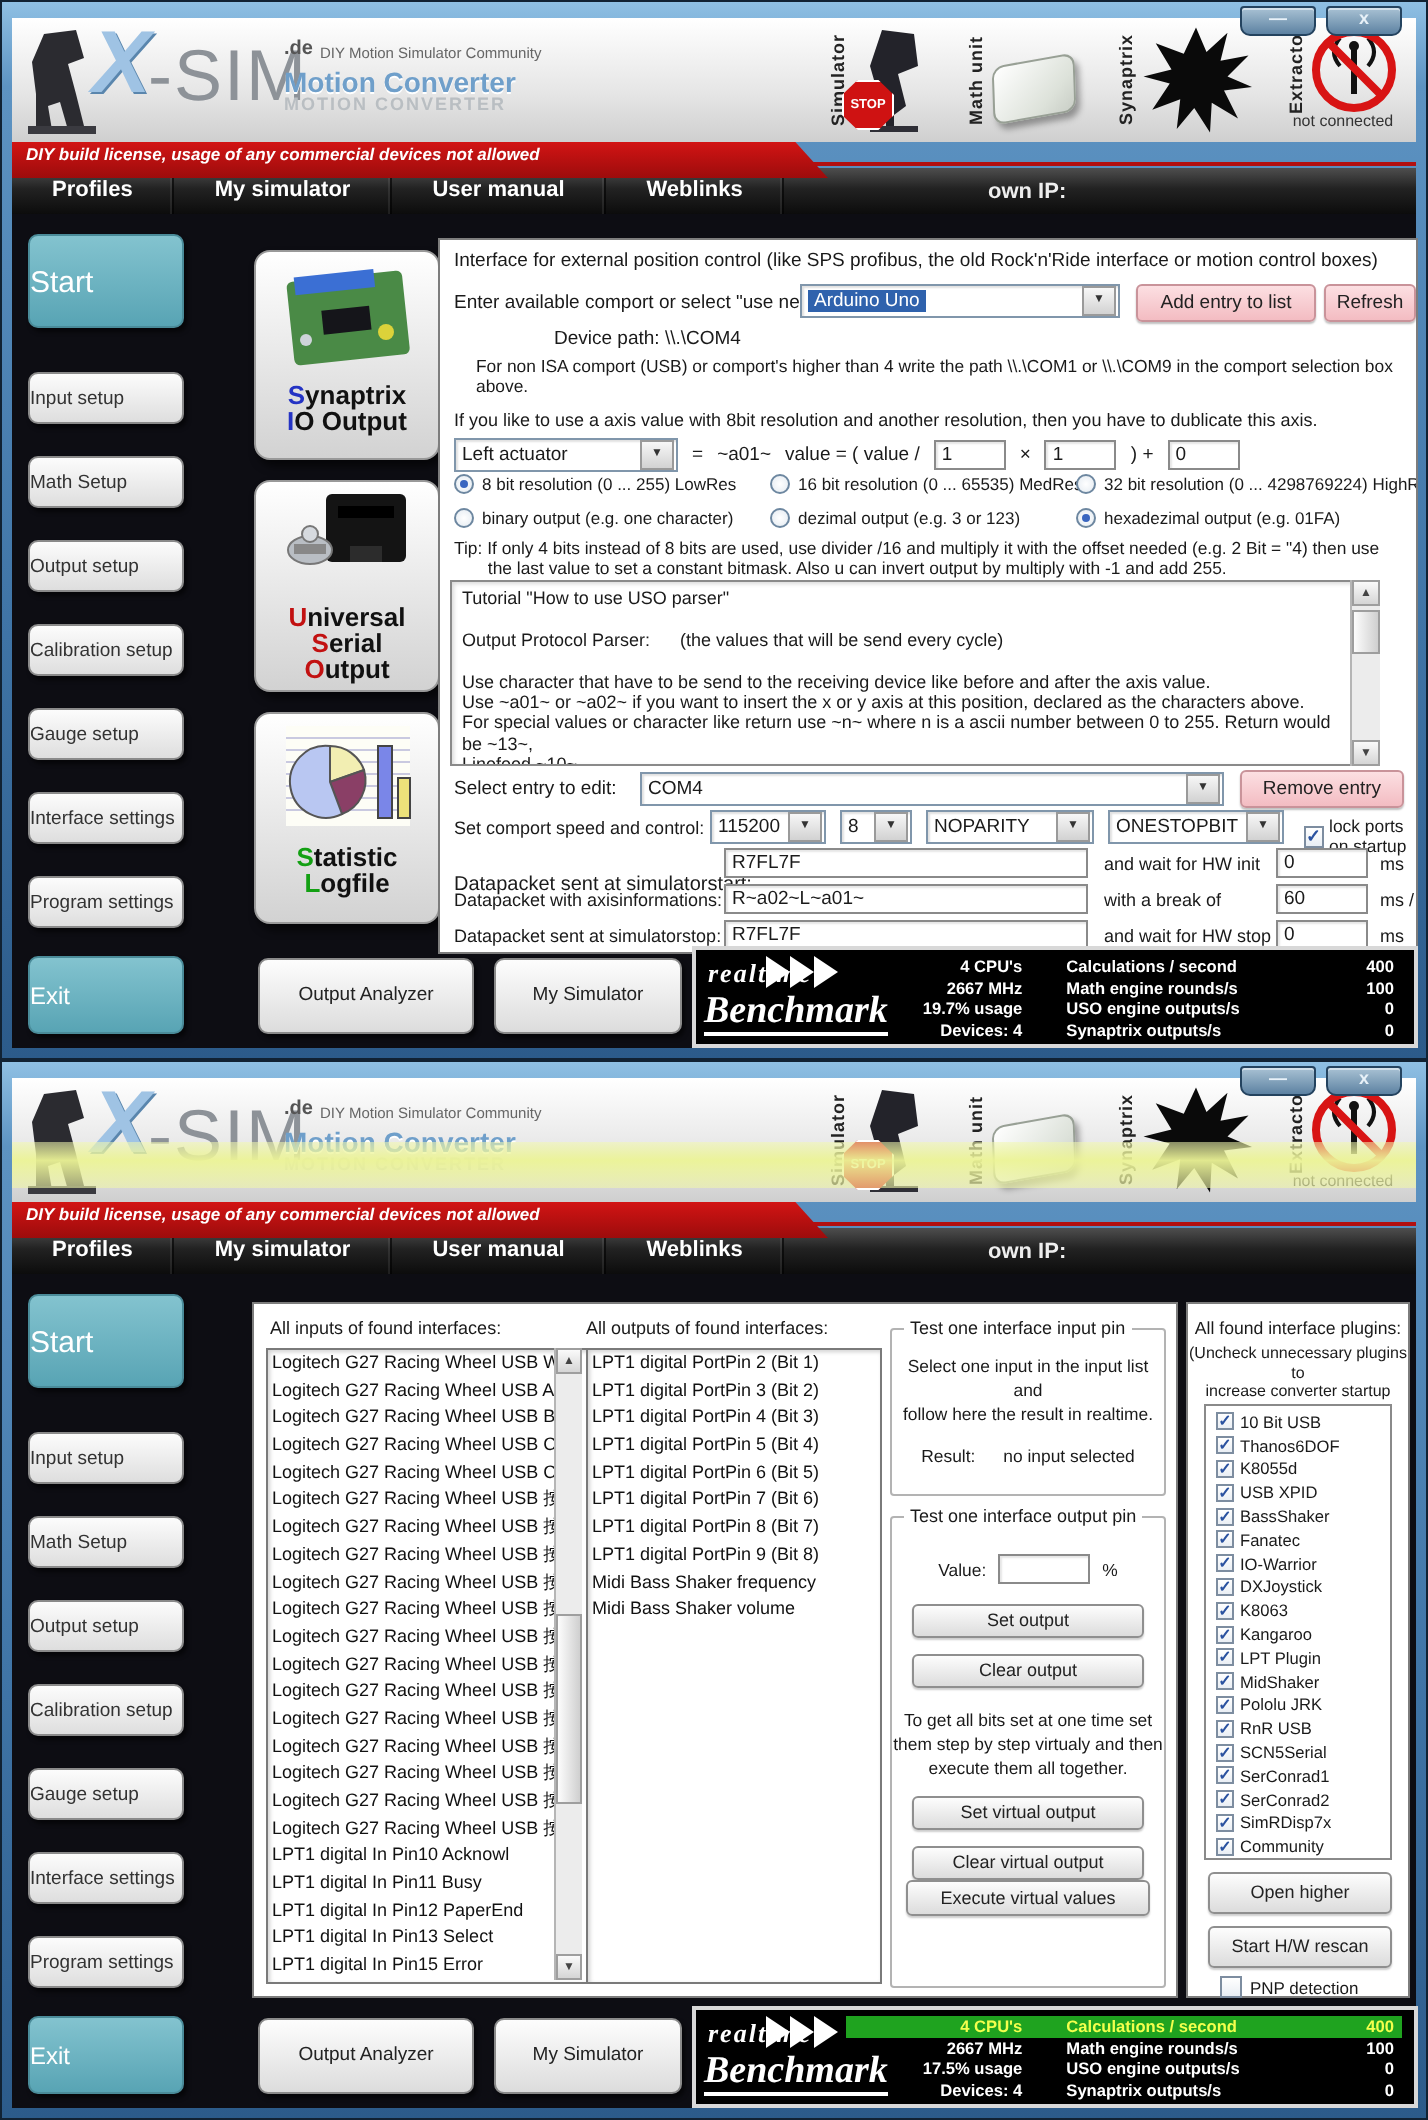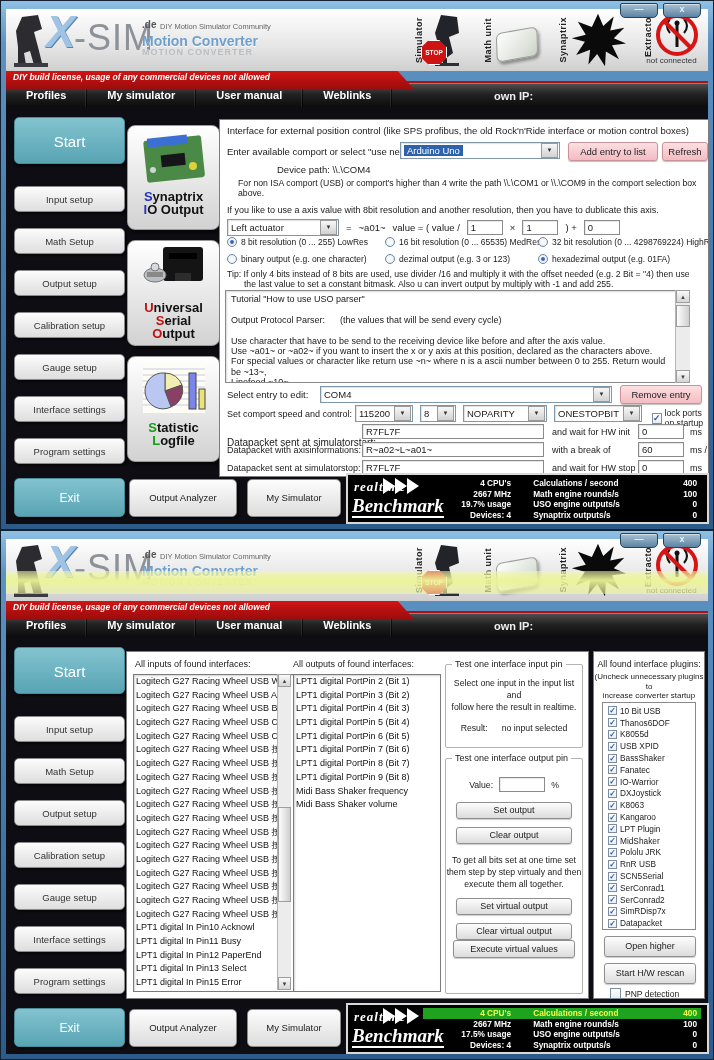--- a/index.html
+++ b/index.html
@@ -30,21 +30,21 @@
   
   .redbanner{position:absolute;top:70px;left:5px;width:408px;height:18px;background:linear-gradient(#d21414,#9c0c0c);color:#fff;font-size:8.5px;font-weight:bold;font-style:italic;line-height:13px;padding-left:7px;box-sizing:border-box;clip-path:polygon(0 0,96% 0,100% 100%,0 100%);z-index:3}
   .redline{position:absolute;top:80px;left:5px;right:5px;height:2px;background:#b21010}
   
   .menubar{position:absolute;top:83px;left:5px;right:5px;height:23px;background:linear-gradient(#4e4e4e,#222 45%,#0c0c0c);display:flex;align-items:center;color:#fff}
   .menu-item{padding:0 20px;font-size:11px;font-weight:bold;height:100%;line-height:23px;border-right:1px solid rgba(0,0,0,.6);box-shadow:inset -1px 0 0 rgba(255,255,255,.08)}
   .ownip{position:absolute;left:488px;font-size:11px;font-weight:bold;color:#eee}
   
   .main{position:absolute;top:106px;left:5px;right:5px;bottom:5px;background:#0d0d13}
   
-  .sb{position:absolute;left:8px;width:111px;background:linear-gradient(#fcfcfc,#dedede);border:1px solid #8a8a8a;border-radius:5px;box-shadow:1.5px 2px 2px rgba(0,0,0,.55);color:#333;font-size:9.5px;text-align:center;box-sizing:border-box}
+  .sb{position:absolute;left:8px;width:78px;background:linear-gradient(#fcfcfc,#dedede);border:1px solid #8a8a8a;border-radius:5px;box-shadow:1.5px 2px 2px rgba(0,0,0,.55);color:#333;font-size:9.5px;text-align:left;box-sizing:border-box}
   .sb.teal{background:linear-gradient(#83c3cf,#58a4b4);color:#fff;border-color:#4a8b99}
   .sb-start{top:10px;height:47px;line-height:47px;font-size:15px}
   .sb-exit{top:371px;height:39px;line-height:39px;font-size:12px;color:#3f7f8d}
   
   .mb{position:absolute;left:121px;width:93px;background:linear-gradient(#ffffff,#d2d2d2);border:1px solid #999;border-radius:8px;box-shadow:2px 3px 4px rgba(0,0,0,.6);text-align:center;box-sizing:border-box;padding-top:4px}
   .mb .cap{font-size:13px;font-weight:bold;line-height:13px;color:#111;letter-spacing:0}
   .mb .cap::first-letter{color:#2433c4}
   .mb.uso .cap::first-letter{color:#c21111}
   .mb.stat .cap::first-letter{color:#13a013}
   .mb1{top:18px;height:105px}.mb2{top:133px;height:106px}.mb3{top:249px;height:106px}
@@ -577,21 +577,21 @@
           <div class="plug">
             <span class="cbx">✓</span>
             <span>SerConrad2</span>
           </div>
           <div class="plug">
             <span class="cbx">✓</span>
             <span>SimRDisp7x</span>
           </div>
           <div class="plug">
             <span class="cbx">✓</span>
-            <span>Datapacket</span>
+            <span>Community</span>
           </div>
         </div>
       <div class="gbtn abs" style="top:284px;left:10px;width:90px;height:19px;line-height:19px">Open higher</div>
       <div class="gbtn abs" style="top:311px;left:10px;width:90px;height:19px;line-height:19px">Start H/W rescan</div>
       <div class="abs" style="top:336px;left:16px;display:flex;align-items:center;gap:4px;font-size:8.5px">
         <span class="cbx off">✓</span>
         <span>PNP detection</span>
       </div>
     </div>
 

